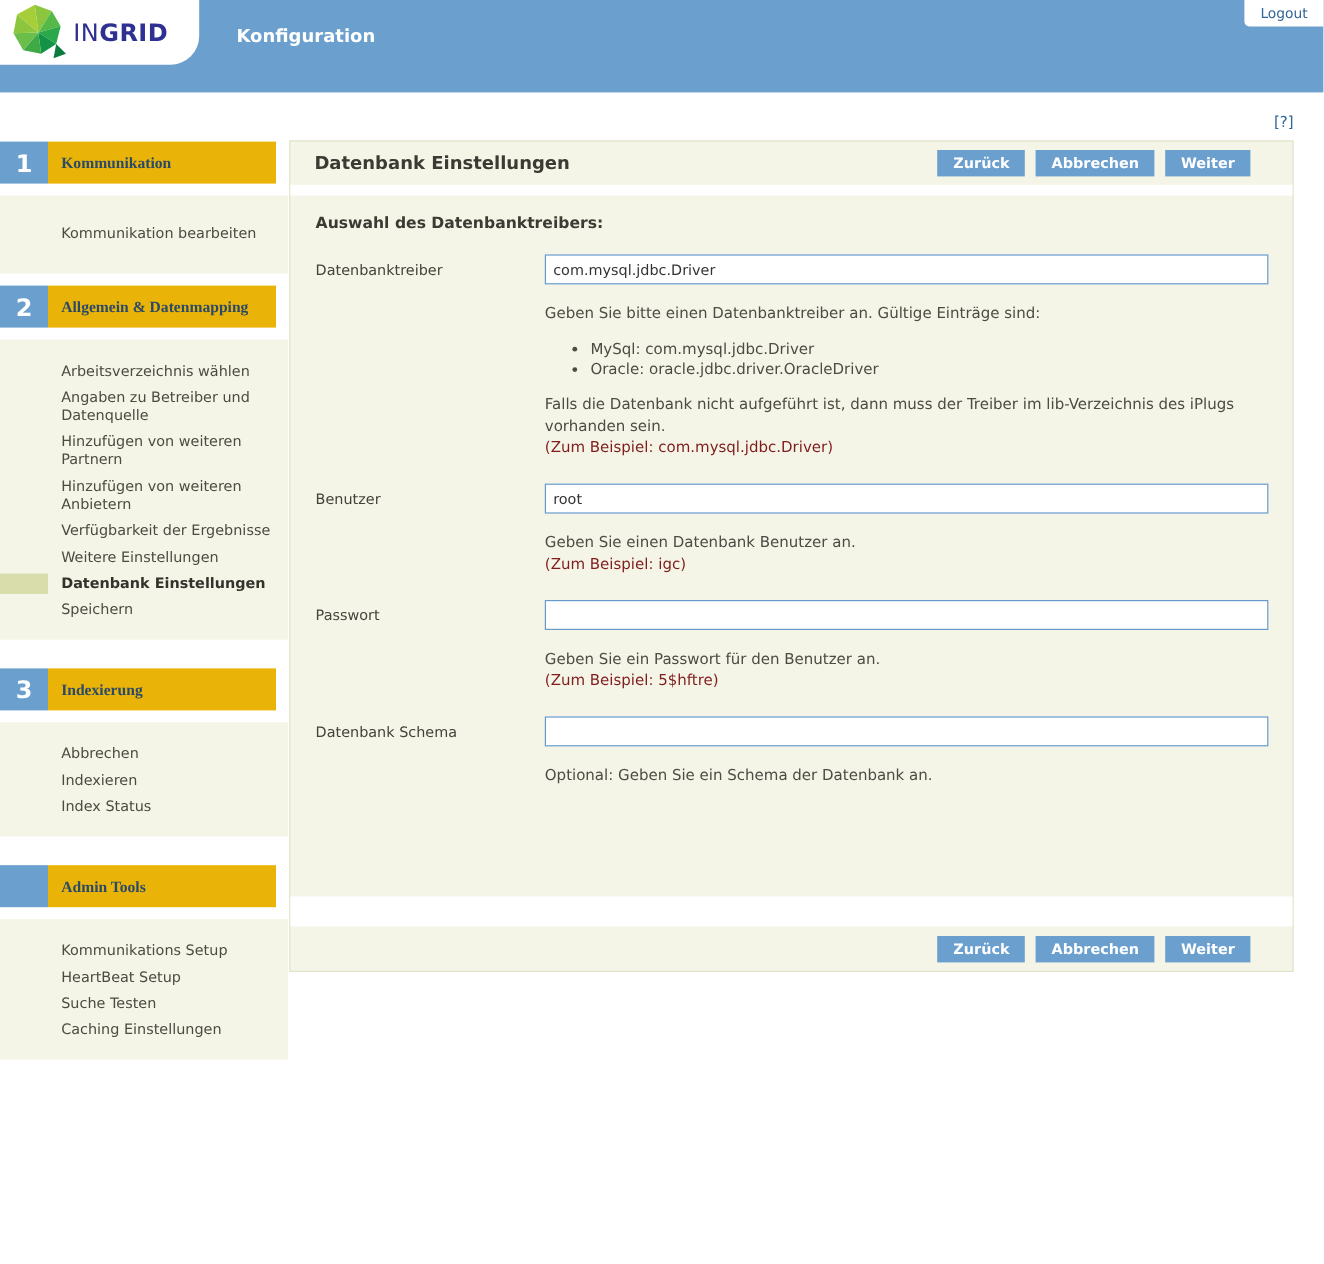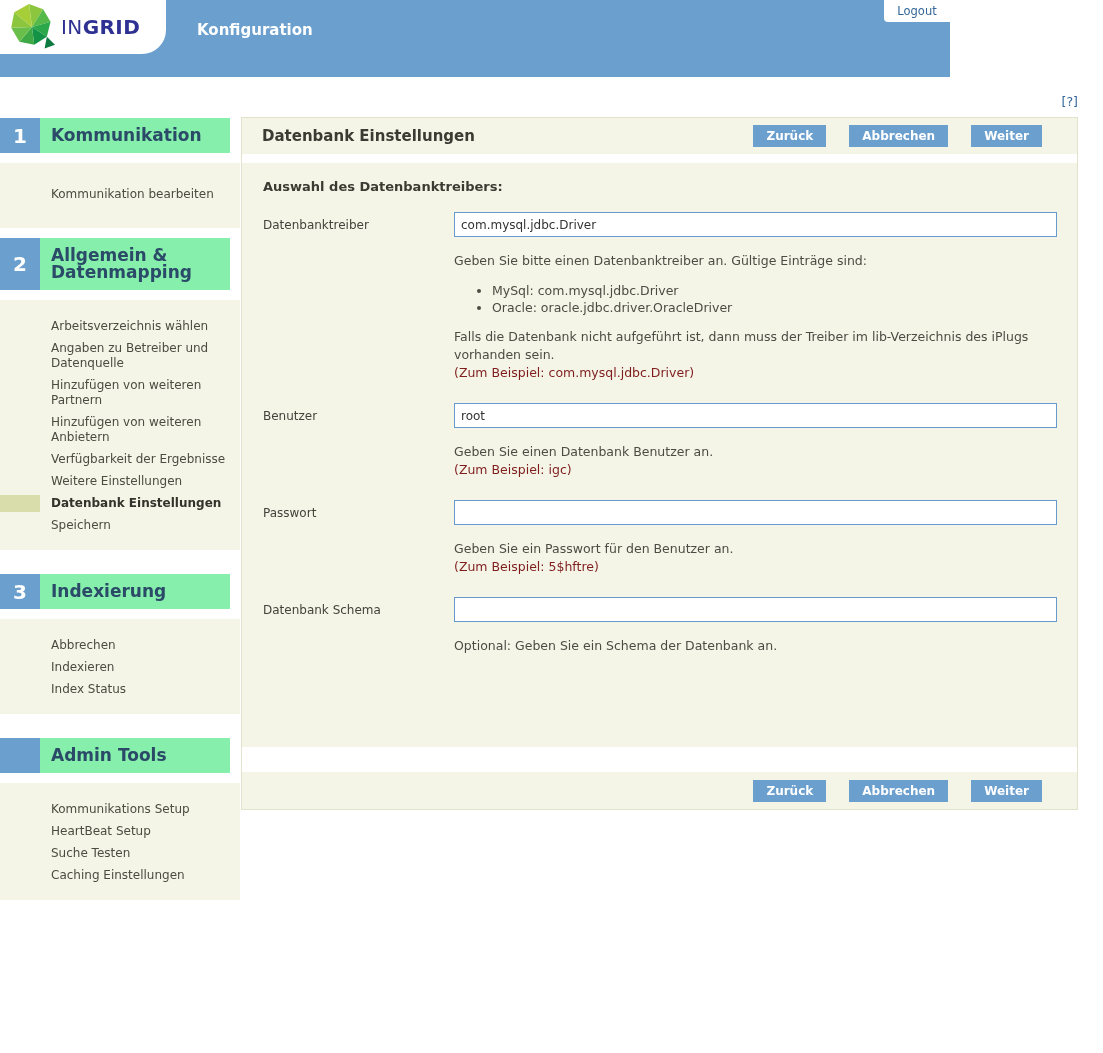--- a/index.html
+++ b/index.html
@@ -5,21 +5,21 @@
   * { box-sizing: border-box; }
   html,body { margin:0; padding:0; }
   body {
     width:1103px; height:1053px; position:relative; overflow:hidden;
     background:#ffffff;
     font-family:"DejaVu Sans","Liberation Sans",sans-serif;
     color:#43433b;
   }
 
   
-  .header { position:absolute; top:0; left:0; width:950px; height:77px; background:#6b9fcd; }
+  .header { position:absolute; top:0; left:0; width:1103px; height:77px; background:#6b9fcd; }
   .logo-box {
     position:absolute; top:0; left:0; width:166px; height:54px; background:#ffffff;
     border-bottom-right-radius:24px; display:flex; align-items:center; padding-left:9px;
   }
   .brand { font-size:20px; color:#2e3192; letter-spacing:0.4px; margin-left:6px; white-space:nowrap; }
   .brand .thin { font-weight:400; }
   .brand .bold { font-weight:700; }
   .page-title { position:absolute; left:197px; top:21px; color:#ffffff; font-size:15px; font-weight:700; }
   .logout-box {
     position:absolute; top:0; right:0; width:66px; height:22px; background:#ffffff;
@@ -30,23 +30,23 @@
   .help-link { position:absolute; top:94px; right:25px; color:#336699; font-size:12.5px; cursor:pointer; }
 
   
   .sidebar { position:absolute; left:0; top:118px; width:240px; }
   .sec-head { display:flex; margin-bottom:10px; }
   .sec-head .num {
     width:40px; background:#6b9fcd; color:#ffffff; font-size:20px; font-weight:700;
     display:flex; align-items:center; justify-content:center; flex:0 0 40px;
   }
   .sec-head .sec-label {
-    flex:1; background:#86efac; color:#2a4a68; font-size:17px; font-weight:700;
+    flex:1; background:#eab308; color:#2a4a68; font-size:13px; font-weight:700;
     padding:9px 10px 9px 11px; line-height:17px; margin-right:10px; min-height:35px;
-    display:flex; align-items:center;
+    display:flex; align-items:center;font-family:Liberation Serif, serif;
   }
   .sec-items { background:#f4f4e7; padding:19px 0 17px; margin-bottom:10px; }
   .sec-items.tall { padding:24px 0 26px; }
   .sec-items.gap-lg { margin-bottom:24px; }
   .nav-item {
     position:relative; padding:0 12px 0 51px; margin-bottom:7px;
     font-size:12px; line-height:15px; color:#4b4b41; cursor:pointer;
   }
   .nav-item:last-child { margin-bottom:0; }
   .nav-item.active { font-weight:700; color:#33332b; }
@@ -61,21 +61,21 @@
     height:36px; display:flex; align-items:center; justify-content:space-between;
     padding:0 35px 0 20px;
   }
   .content-title { font-size:15px; font-weight:700; color:#3b3b33; }
   .white-gap { background:#ffffff; }
   .gap-top { height:9px; }
   .gap-bottom { height:25px; }
   .btn-row { display:flex; align-items:center; }
   .btn {
     background:#6b9fcd; color:#ffffff; border:none; font-family:inherit;
-    font-size:12px; font-weight:700; padding:4px 13px; margin-left:23px; cursor:pointer;
+    font-size:12px; font-weight:700; padding:4px 13px; margin-left:9px; cursor:pointer;
   }
   .form-body { min-height:584px; padding:16px 20px 0 21px; }
   .section-heading { font-size:13px; font-weight:700; color:#3b3b33; margin:0 0 18px; }
   .form-row { display:flex; margin-bottom:21px; }
   .row-label { flex:0 0 191px; width:191px; padding-top:6px; font-size:12px; color:#43433b; }
   .row-field { flex:1; }
   .text-input {
     width:100%; height:25px; border:1px solid #6699cc; background:#ffffff;
     font-family:inherit; font-size:12px; color:#333333; padding:2px 6px;
   }

